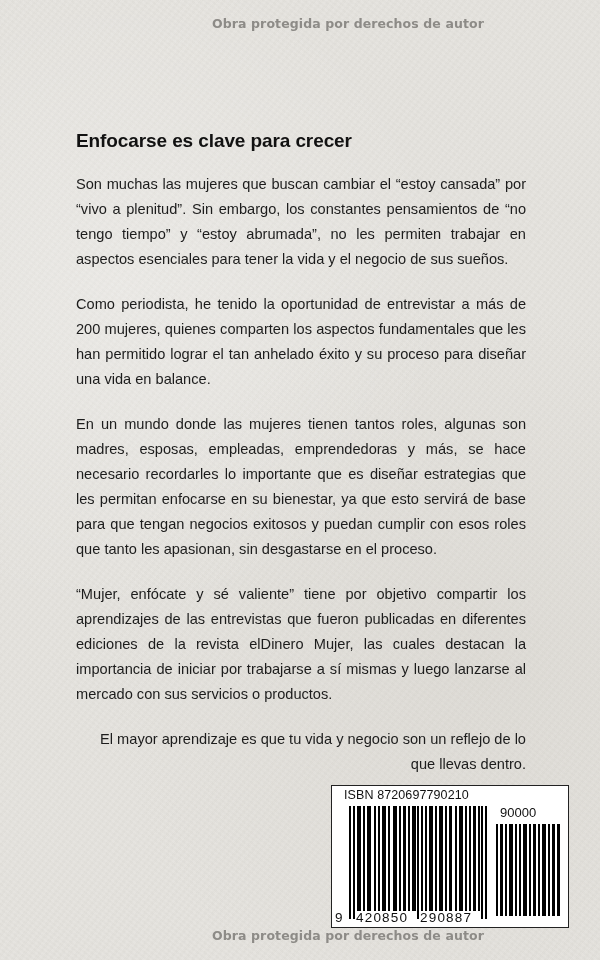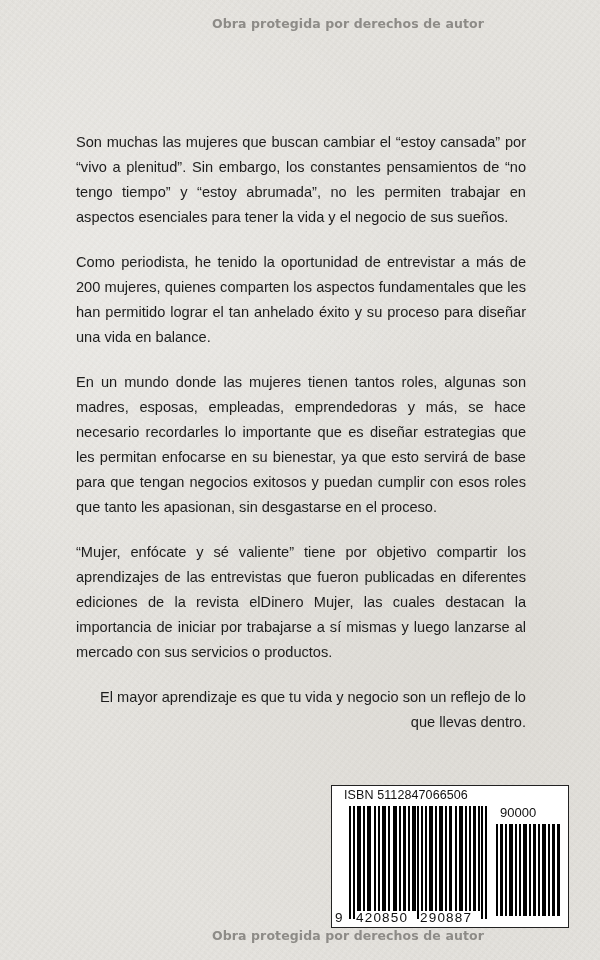--- a/index.html
+++ b/index.html
@@ -116,29 +116,30 @@
     .digit-first { left: 3px; }
     .digit-left { left: 24px; letter-spacing: 1.2px; }
     .digit-right { left: 88px; letter-spacing: 1.2px; }
   </style>
 </head>
 <body>
 
 <div class="watermark top">Obra protegida por derechos de autor</div>
 
 <div class="content">
+  <h1 class="heading">Enfocarse es clave para crecer</h1>
   <p class="para">Son muchas las mujeres que buscan cambiar el “estoy cansada” por “vivo a plenitud”. Sin embargo, los constantes pensamientos de “no tengo tiempo” y “estoy abrumada”, no les permiten trabajar en aspectos esenciales para tener la vida y el negocio de sus sueños.</p>
   <p class="para">Como periodista, he tenido la oportunidad de entrevistar a más de 200 mujeres, quienes comparten los aspectos fundamentales que les han permitido lograr el tan anhelado éxito y su proceso para diseñar una vida en balance.</p>
   <p class="para">En un mundo donde las mujeres tienen tantos roles, algunas son madres, esposas, empleadas, emprendedoras y más, se hace necesario recordarles lo importante que es diseñar estrategias que les permitan enfocarse en su bienestar, ya que esto servirá de base para que tengan negocios exitosos y puedan cumplir con esos roles que tanto les apasionan, sin desgastarse en el proceso.</p>
   <p class="para">“Mujer, enfócate y sé valiente” tiene por objetivo compartir los aprendizajes de las entrevistas que fueron publicadas en diferentes ediciones de la revista elDinero Mujer, las cuales destacan la importancia de iniciar por trabajarse a sí mismas y luego lanzarse al mercado con sus servicios o productos.</p>
   <p class="para closing">El mayor aprendizaje es que tu vida y negocio son un reflejo de lo que llevas dentro.</p>
 </div>
 
 <div class="barcode-box">
-  <div class="isbn-label">ISBN 5112847066506</div>
+  <div class="isbn-label">ISBN 8720697790210</div>
 
   <svg class="bars-main" viewBox="0 0 138 113" preserveAspectRatio="none">
     <g fill="#000">
 
       <rect x="0" y="0" width="2" height="113"></rect>
       <rect x="4" y="0" width="2" height="113"></rect>
 
       <rect x="8" y="0" width="4" height="105"></rect>
       <rect x="14" y="0" width="2" height="105"></rect>
       <rect x="18" y="0" width="4" height="105"></rect>

